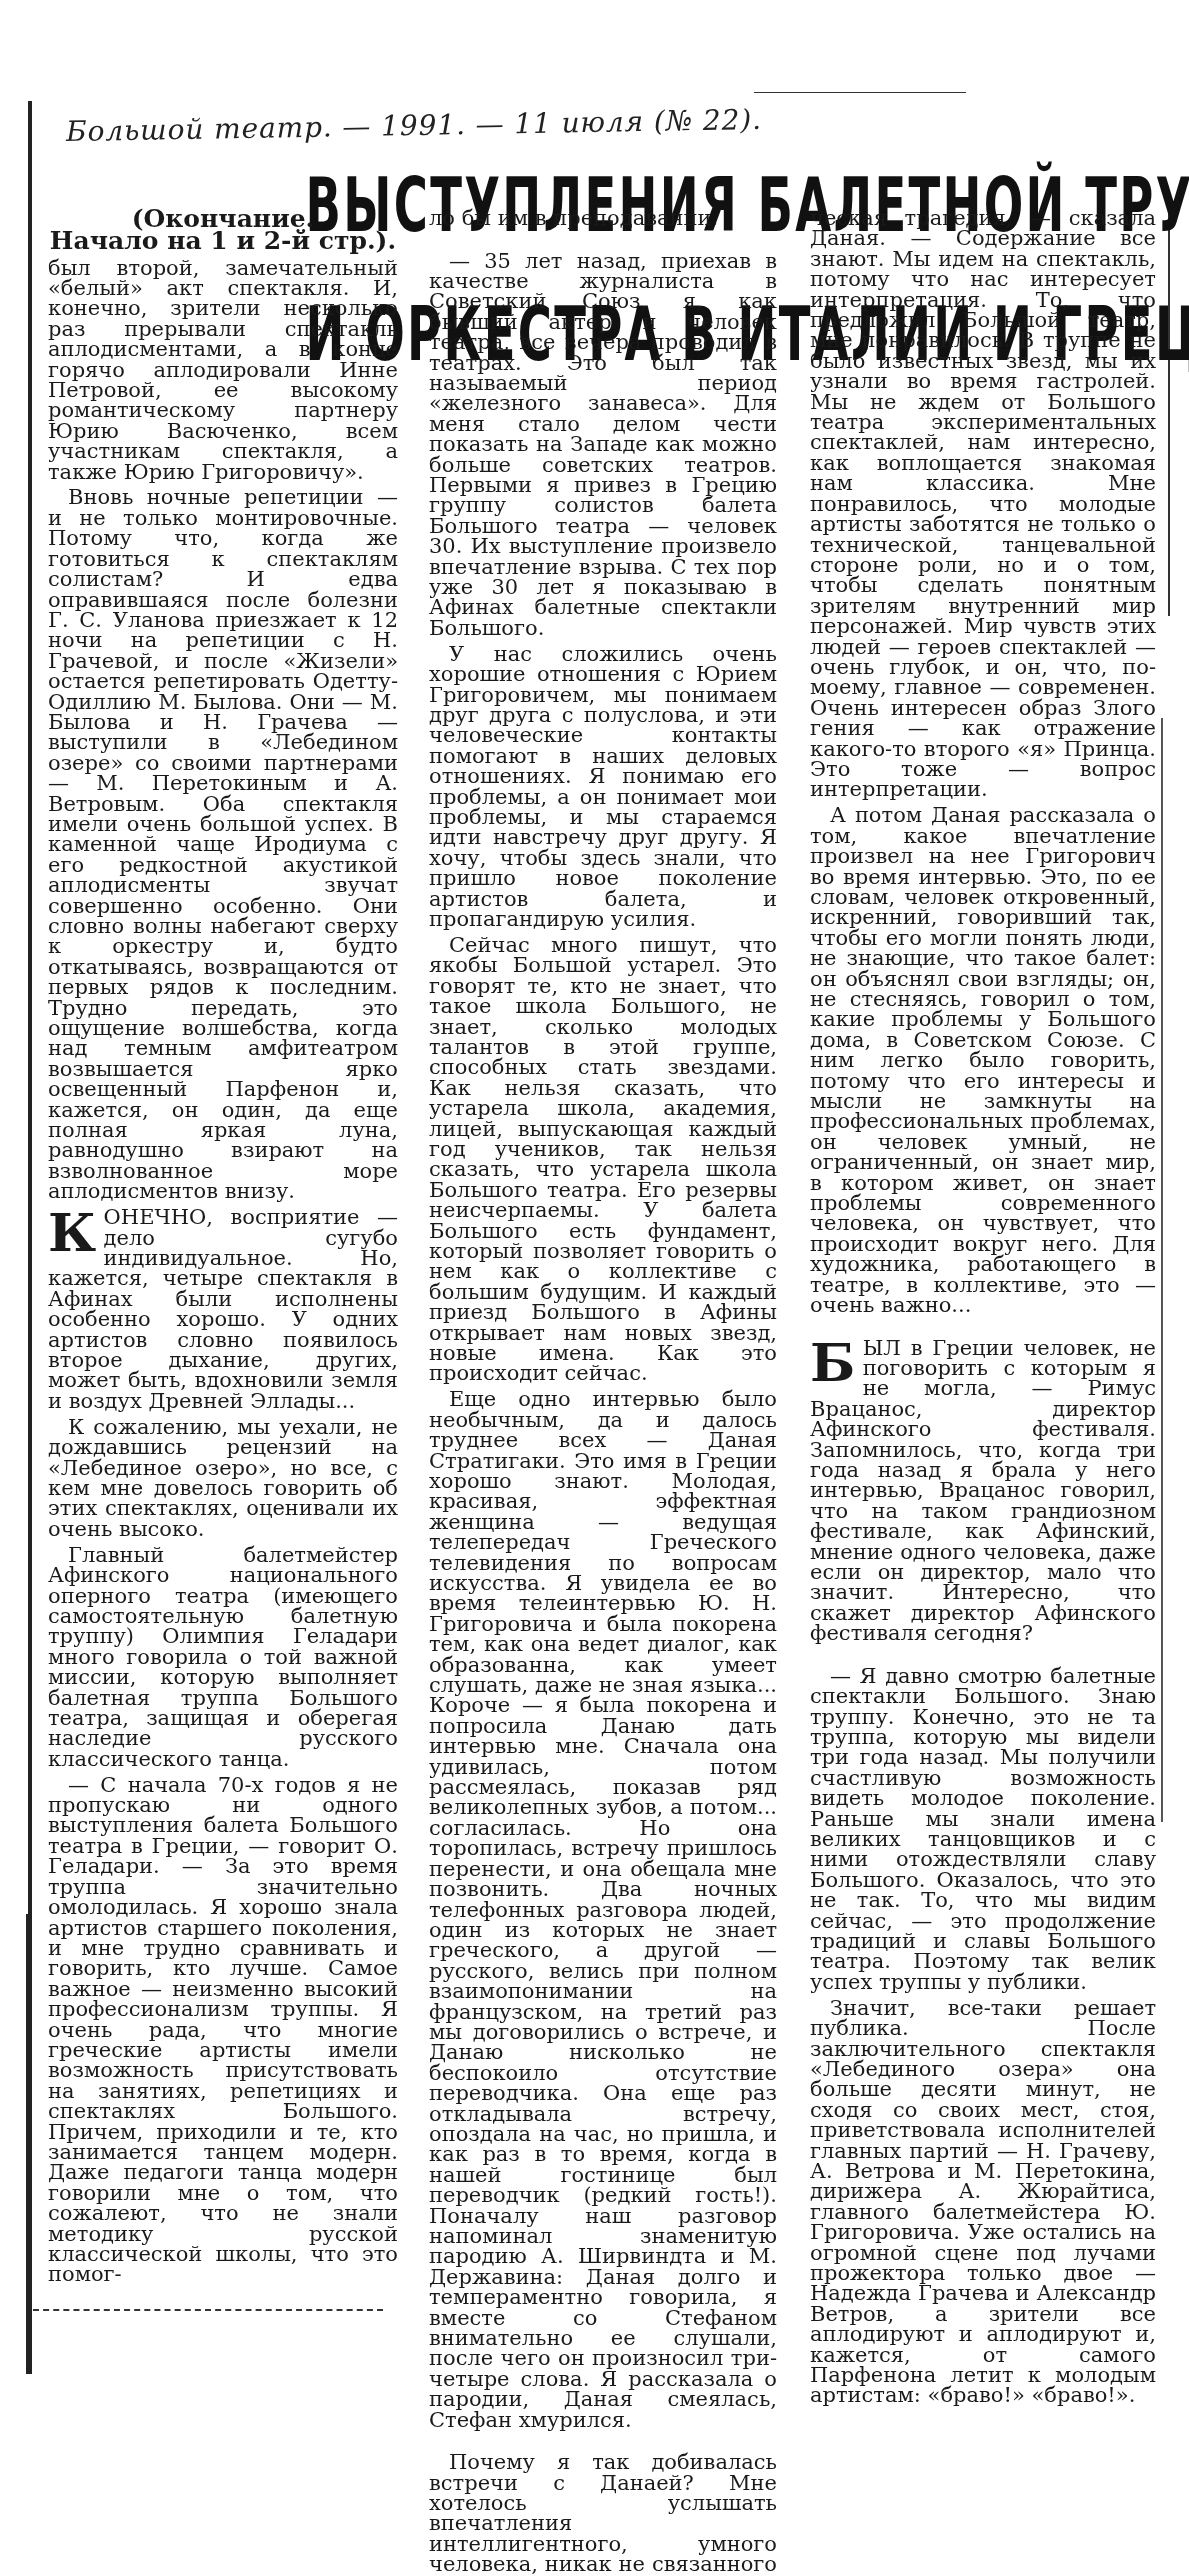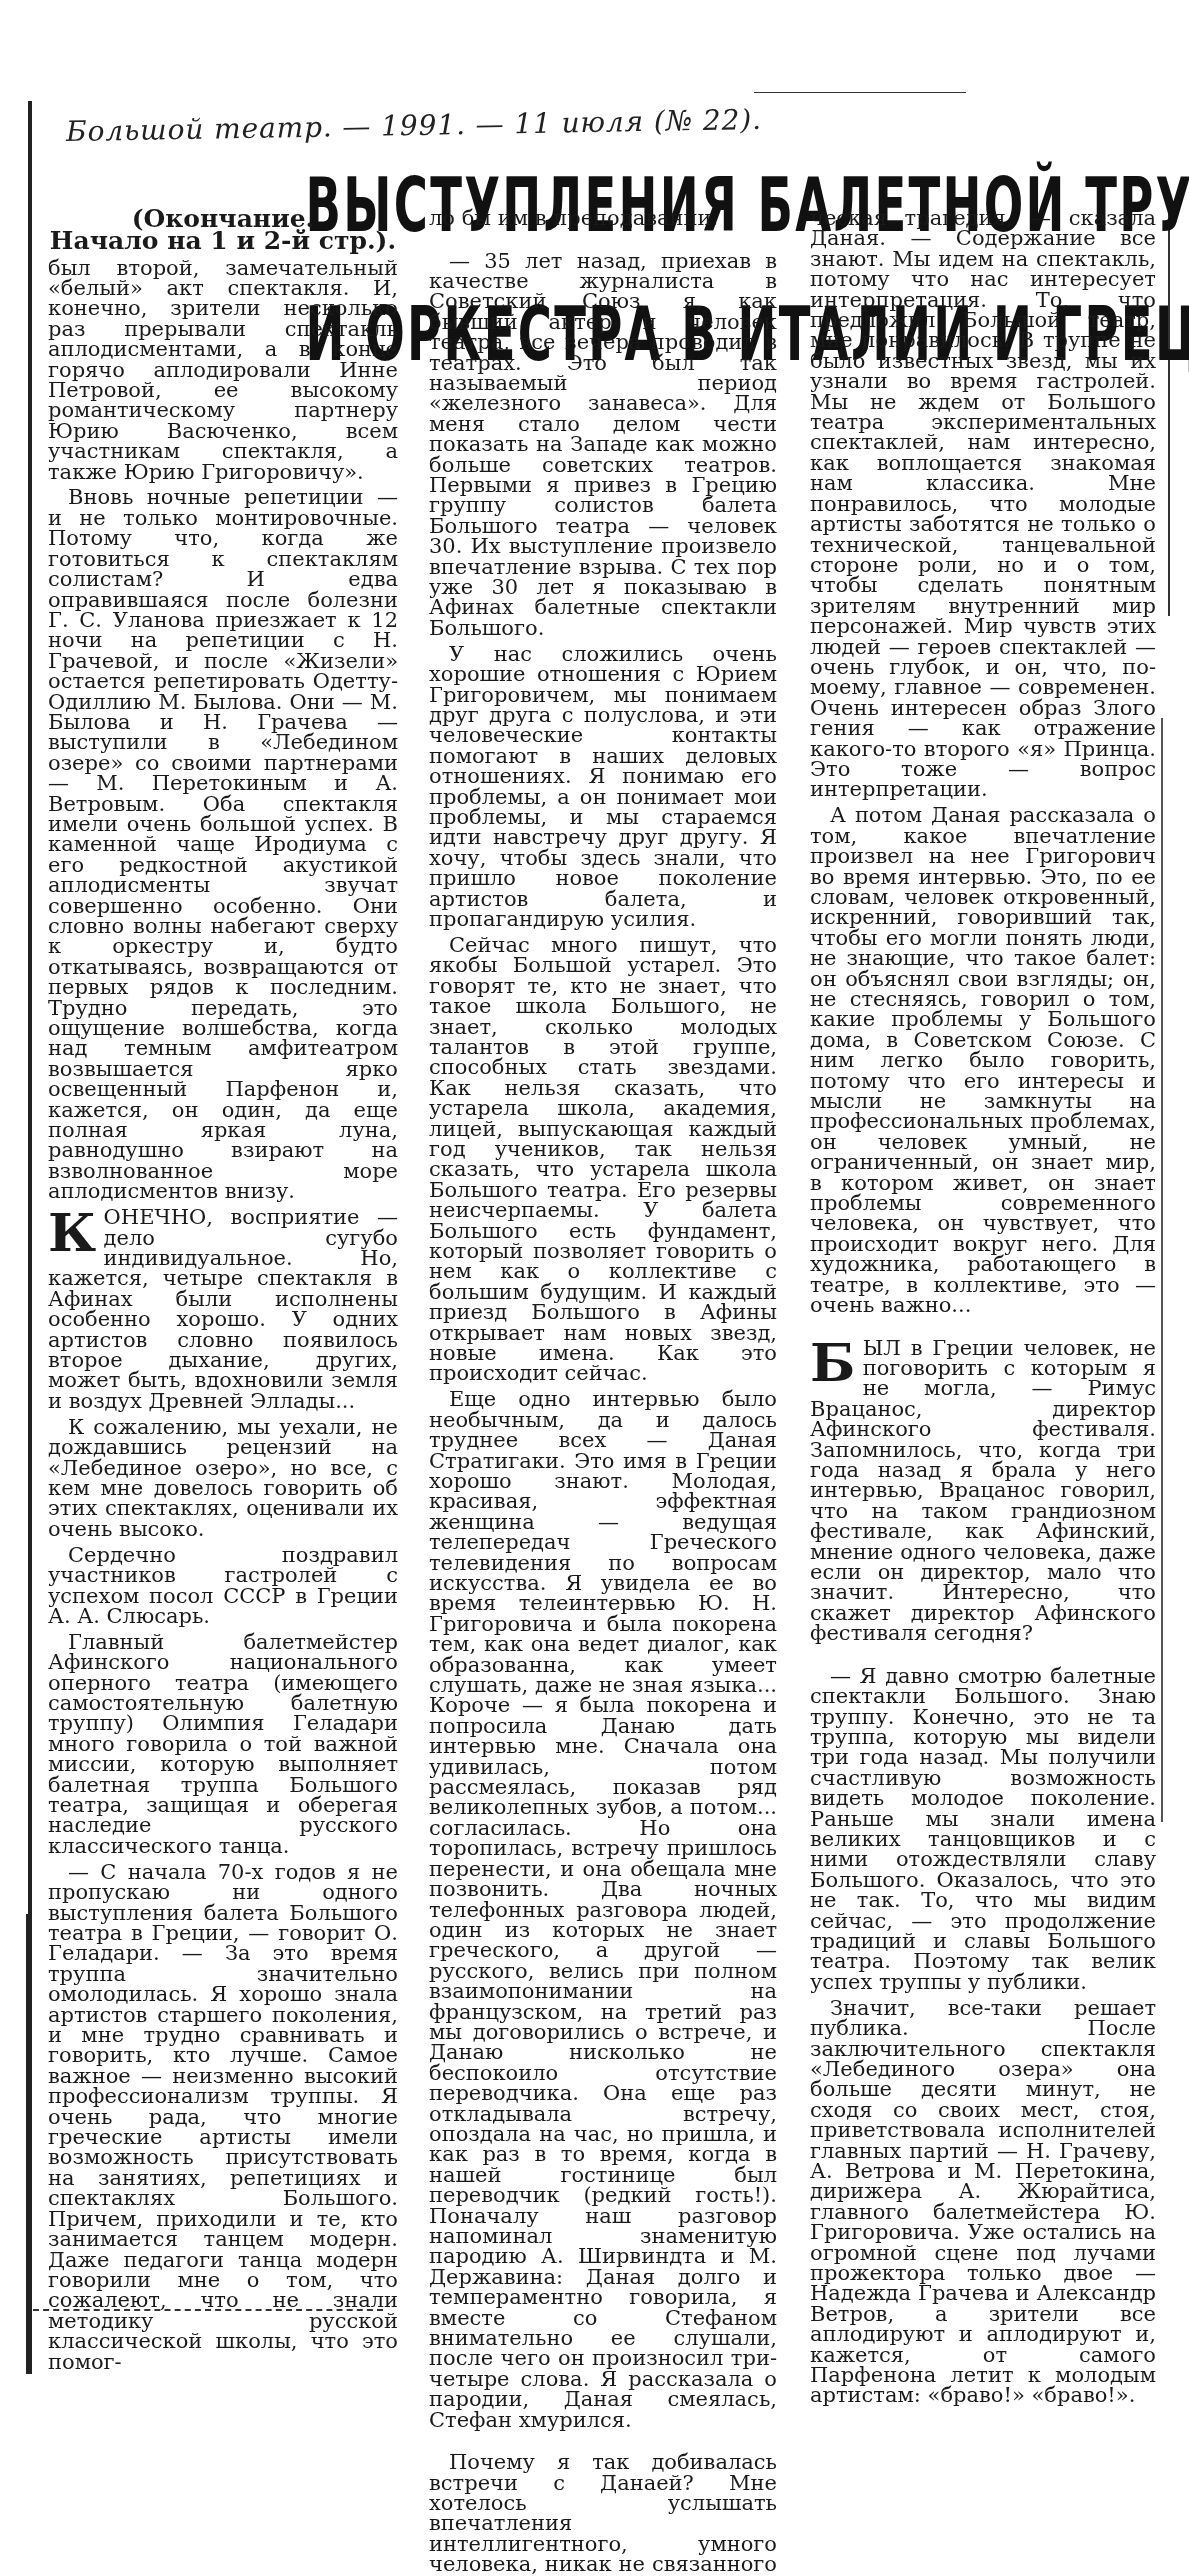--- a/index.html
+++ b/index.html
@@ -51,21 +51,20 @@
     <div class="cont">
       <div>(Окончание.</div>
       <div>Начало на 1 и 2-й стр.).</div>
     </div>
     <p class="noindent">был второй, замечательный «белый» акт спектакля. И, конечно, зрители несколько раз прерывали спектакль аплодисментами, а в конце горячо аплодировали Инне Петровой, ее высокому романтическому партнеру Юрию Васюченко, всем участникам спектакля, а также Юрию Григоровичу».</p>
     <p>Вновь ночные репетиции — и не только монтировочные. Потому что, когда же готовиться к спектаклям солистам? И едва оправившаяся после болезни Г. С. Уланова приезжает к 12 ночи на репетиции с Н. Грачевой, и после «Жизели» остается репетировать Одетту-Одиллию М. Былова. Они — М. Былова и Н. Грачева — выступили в «Лебедином озере» со своими партнерами — М. Перетокиным и А. Ветровым. Оба спектакля имели очень большой успех. В каменной чаще Иродиума с его редкостной акустикой аплодисменты звучат совершенно особенно. Они словно волны набегают сверху к оркестру и, будто откатываясь, возвращаются от первых рядов к последним. Трудно передать, это ощущение волшебства, когда над темным амфитеатром возвышается ярко освещенный Парфенон и, кажется, он один, да еще полная яркая луна, равнодушно взирают на взволнованное море аплодисментов внизу.</p>
     <p class="noindent">
       <span class="dropcap">К</span><span>ОНЕЧНО, восприятие — дело сугубо индивидуальное. Но, кажется, четыре спектакля в Афинах были исполнены особенно хорошо. У одних артистов словно появилось второе дыхание, других, может быть, вдохновили земля и воздух Древней Эллады...</span>
     </p>
     <p>К сожалению, мы уехали, не дождавшись рецензий на «Лебединое озеро», но все, с кем мне довелось говорить об этих спектаклях, оценивали их очень высоко.</p>
-    <p>Сердечно поздравил участников гастролей с успехом посол СССР в Греции А. А. Слюсарь.</p>
     <p>Главный балетмейстер Афинского национального оперного театра (имеющего самостоятельную балетную труппу) Олимпия Геладари много говорила о той важной миссии, которую выполняет балетная труппа Большого театра, защищая и оберегая наследие русского классического танца.</p>
     <p>— С начала 70-х годов я не пропускаю ни одного выступления балета Большого театра в Греции, — говорит О. Геладари. — За это время труппа значительно омолодилась. Я хорошо знала артистов старшего поколения, и мне трудно сравнивать и говорить, кто лучше. Самое важное — неизменно высокий профессионализм труппы. Я очень рада, что многие греческие артисты имели возможность присутствовать на занятиях, репетициях и спектаклях Большого. Причем, приходили и те, кто занимается танцем модерн. Даже педагоги танца модерн говорили мне о том, что сожалеют, что не знали методику русской классической школы, что это помог-</p>
   </div>
 
   <div class="col col2">
     <p class="noindent">ло бы им в преподавании.</p>
     <div class="gap"></div>
     <p>— 35 лет назад, приехав в качестве журналиста в Советский Союз, я, как бывший актер и человек театра, все вечера проводил в театрах. Это был так называемый период «железного занавеса». Для меня стало делом чести показать на Западе как можно больше советских театров. Первыми я привез в Грецию группу солистов балета Большого театра — человек 30. Их выступление произвело впечатление взрыва. С тех пор уже 30 лет я показываю в Афинах балетные спектакли Большого.</p>
     <p>У нас сложились очень хорошие отношения с Юрием Григоровичем, мы понимаем друг друга с полуслова, и эти человеческие контакты помогают в наших деловых отношениях. Я понимаю его проблемы, а он понимает мои проблемы, и мы стараемся идти навстречу друг другу. Я хочу, чтобы здесь знали, что пришло новое поколение артистов балета, и пропагандирую усилия.</p>
     <p>Сейчас много пишут, что якобы Большой устарел. Это говорят те, кто не знает, что такое школа Большого, не знает, сколько молодых талантов в этой группе, способных стать звездами. Как нельзя сказать, что устарела школа, академия, лицей, выпускающая каждый год учеников, так нельзя сказать, что устарела школа Большого театра. Его резервы неисчерпаемы. У балета Большого есть фундамент, который позволяет говорить о нем как о коллективе с большим будущим. И каждый приезд Большого в Афины открывает нам новых звезд, новые имена. Как это происходит сейчас.</p>

